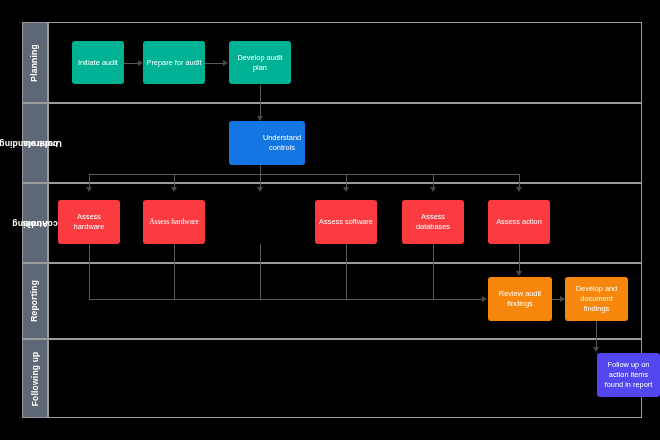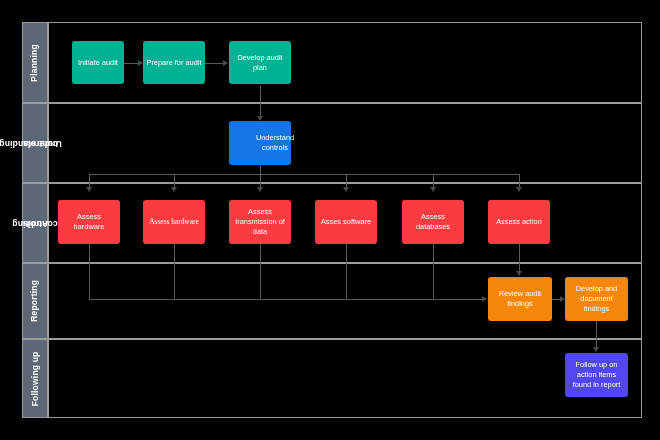--- a/index.html
+++ b/index.html
@@ -59,21 +59,21 @@
     color: #ffffff;
     font-size: 7.4px;
     line-height: 1.35;
     padding: 2px 3px;
     z-index: 5;
   }
   .node-teal   { background: #00b294; }
   .node-blue   { background: #1476e2; }
   .node-red    { background: #fb3b40; }
   .node-orange { background: #f7860d; }
-  .node-purple { background: #5247ef; }
+  .node-purple { background: #5247ef; margin-left: 32px; }
 
   
   .conn-h, .conn-v {
     position: absolute;
     background: #5a5a5a;
     z-index: 2;
   }
   .conn-h { height: 1px; }
   .conn-v { width: 1px; }
 
@@ -184,38 +184,35 @@
   </div>
 
   <div class="node node-teal" style="left:143px; top:41px; width:62px; height:43px;text-align:right;">
     <span>Prepare for audit</span>
   </div>
 
   <div class="node node-teal" style="left:229px; top:41px; width:62px; height:43px;">
     <span>Develop audit plan</span>
   </div>
 
-  <div class="node node-blue" style="left:229px; top:121px; width:62px; height:44px;padding-left:33px;">
+  <div class="node node-blue" style="left:229px; top:121px; width:76px; height:44px;padding-left:33px;">
     <span>Understand controls</span>
   </div>
 
   <div class="node node-red" style="left:58px; top:200px; width:62px; height:44px;">
     <span>Assess hardware</span>
   </div>
 
   <div class="node node-red" style="left:143px; top:200px; width:62px; height:44px;font-family:Liberation Serif, serif;">
     <span>Assess hardware</span>
   </div>
 
-  <div class="node node-red" style="left:229px; top:200px; width:62px; height:44px;">
-    <span>Assess transmission of data</span>
-  </div>
 
   <div class="node node-red" style="left:315px; top:200px; width:62px; height:44px;">
-    <span>Asses software</span>
+    <span>Assess software</span>
   </div>
 
   <div class="node node-red" style="left:402px; top:200px; width:62px; height:44px;">
     <span>Assess databases</span>
   </div>
 
   <div class="node node-red" style="left:488px; top:200px; width:62px; height:44px;">
     <span>Assess action</span>
   </div>
 

